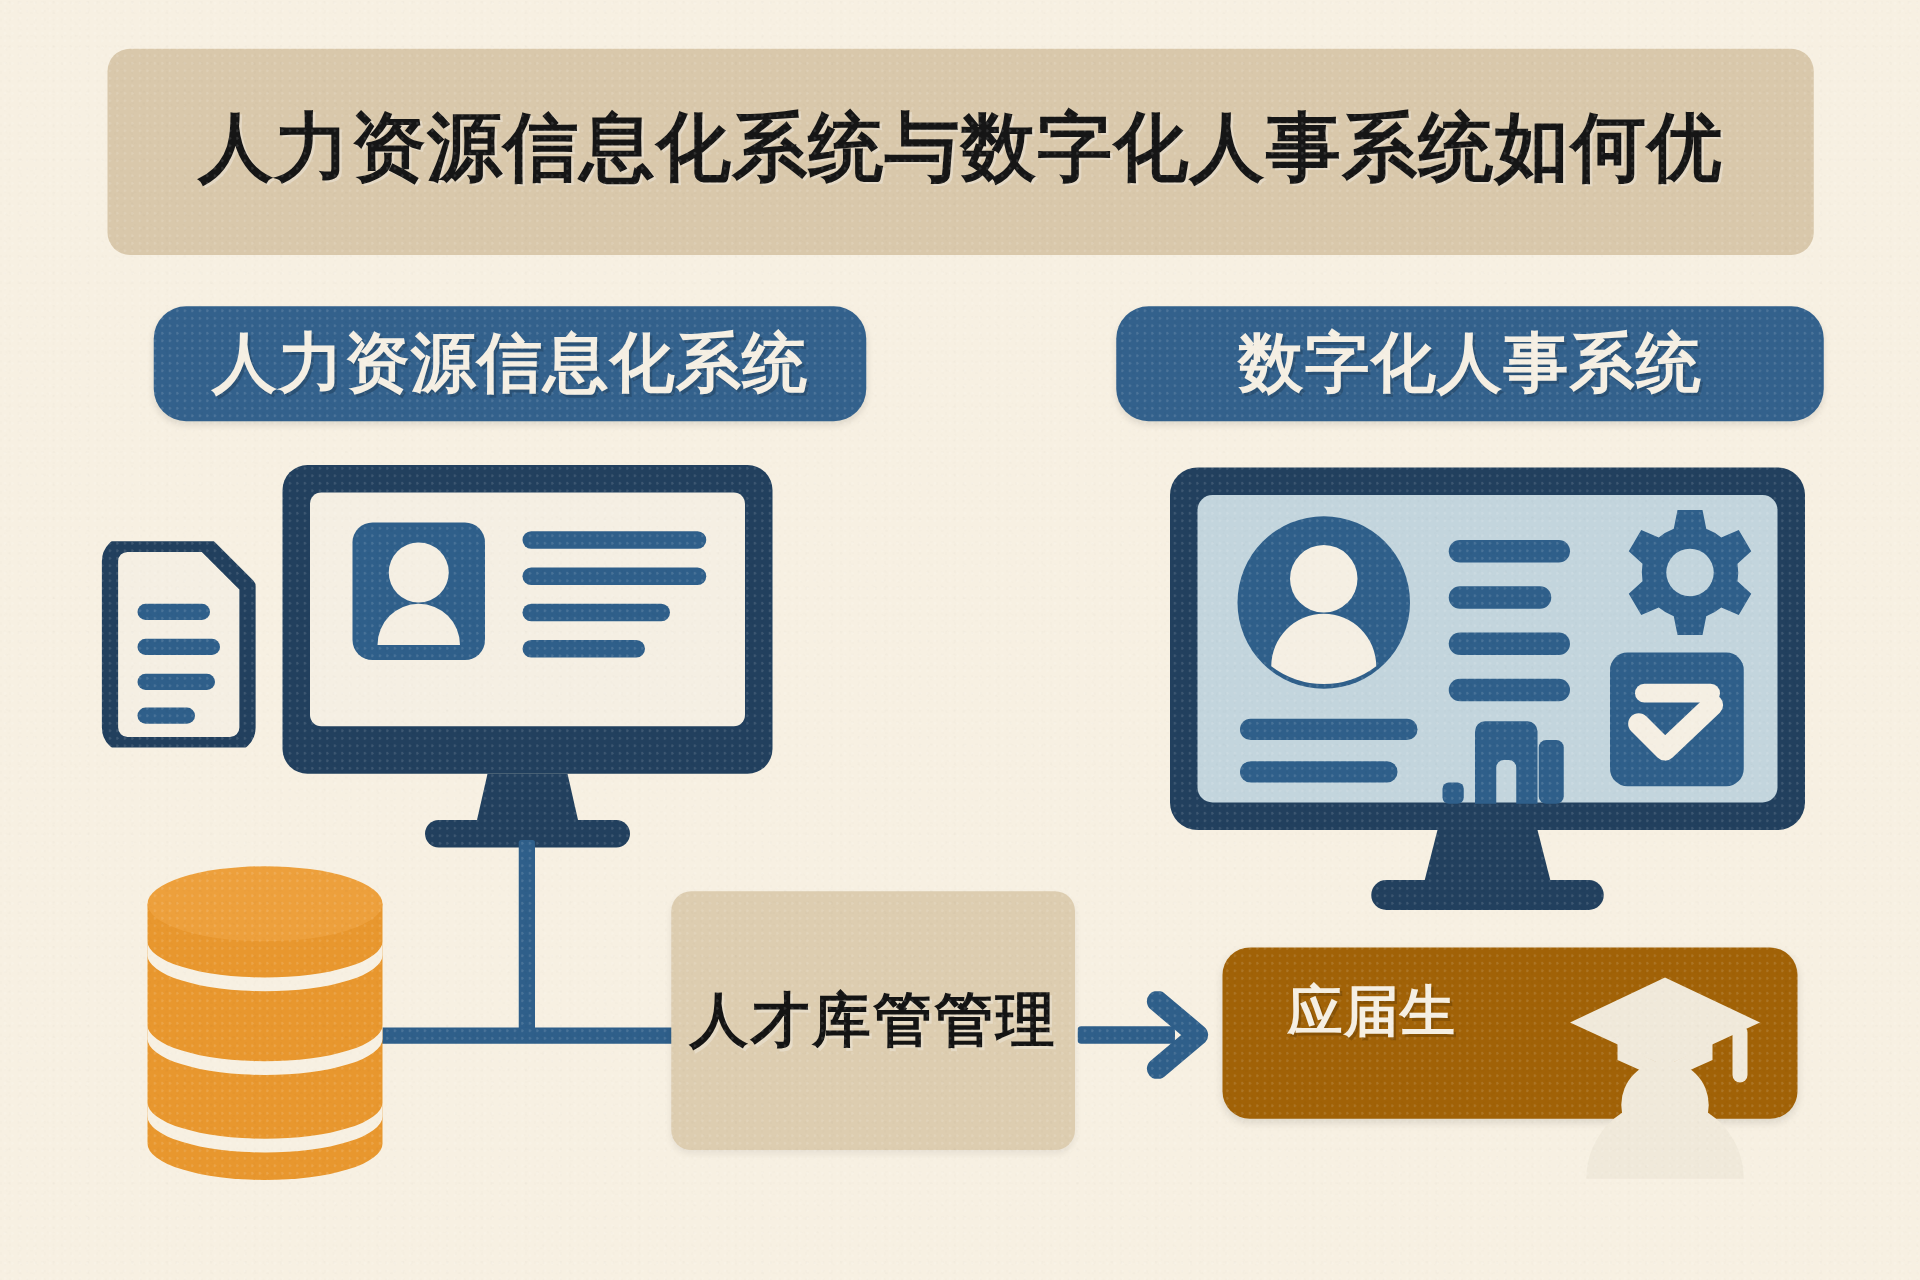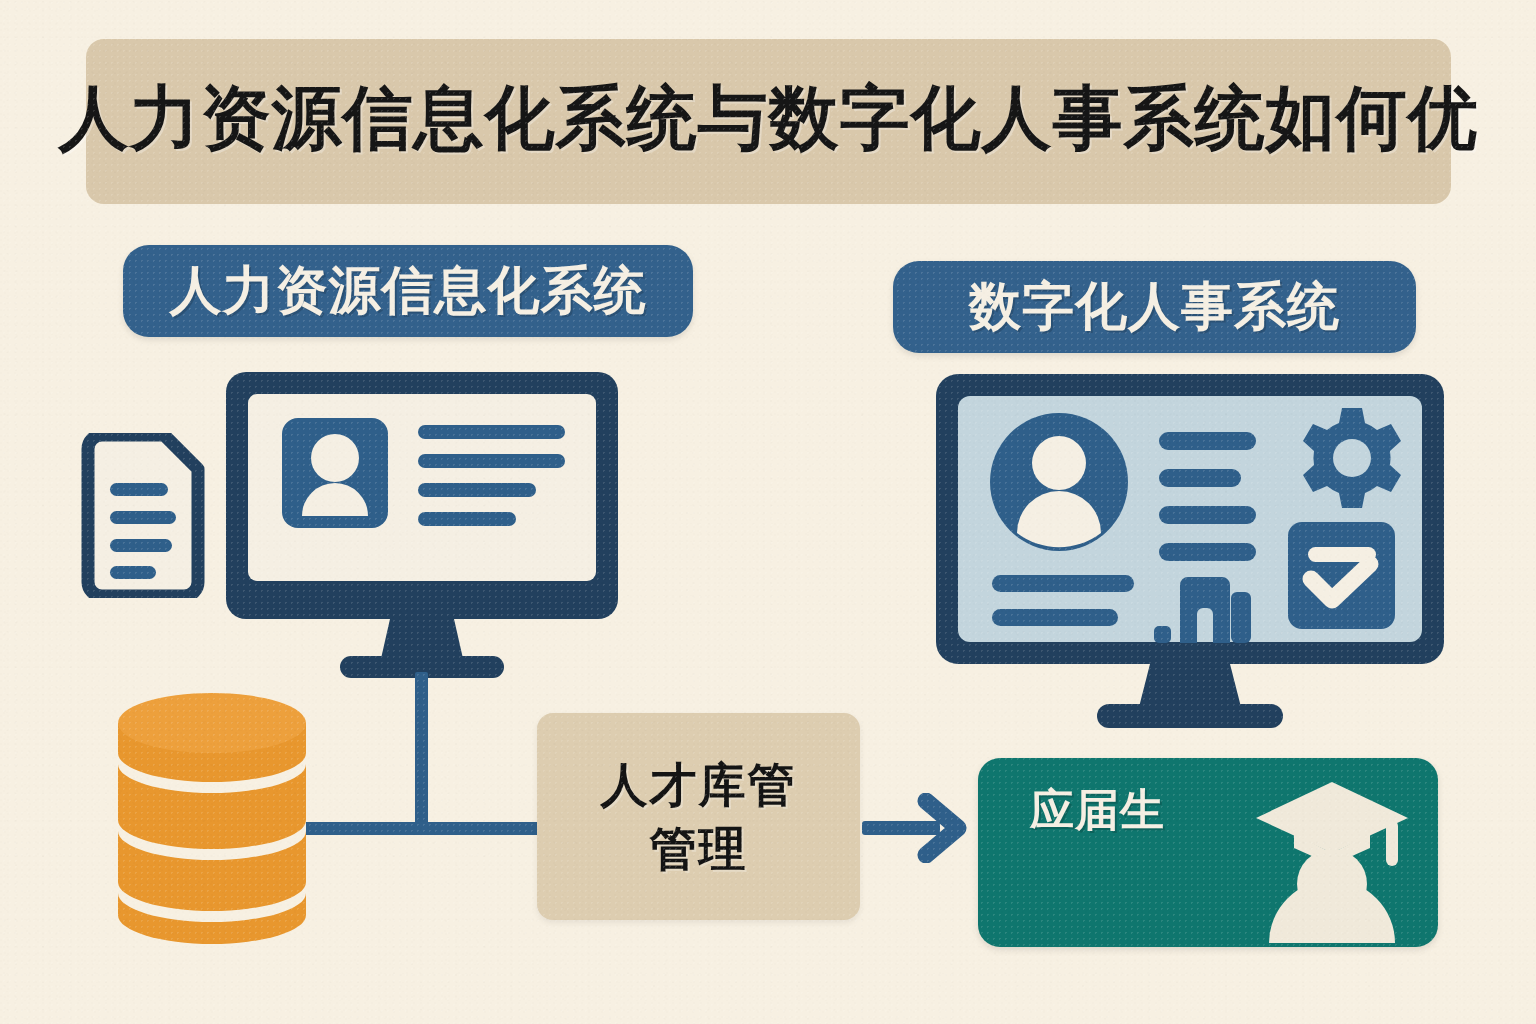--- a/index.html
+++ b/index.html
@@ -47,21 +47,21 @@
     display: flex;
     flex-direction: column;
     align-items: center;
     justify-content: center;
     box-sizing: border-box;
     padding: 4px 40px 10px;
   }
   .title-line {
     color: #161616;
     font-weight: 800;
-    font-size: 70px;
+    font-size: 60px;
     line-height: 1.14;
     letter-spacing: 1px;
     text-align: center;
     white-space: nowrap;
     text-shadow: 2px 2px 0 rgba(255,255,255,.30);
   }
 
   
   .pill {
     position: absolute;
@@ -74,21 +74,21 @@
   }
   .pill-text {
     color: #f5efe3;
     font-weight: 800;
     font-size: 52px;
     letter-spacing: 1px;
     white-space: nowrap;
     text-shadow: 2px 2px 0 rgba(0,0,0,.16);
   }
   #pill-left  { left: 123px; top: 245px; width: 570px; height: 92px; }
-  #pill-right { left: 893px; top: 245px; width: 523px; height: 92px; margin-top: 16px; }
+  #pill-right { left: 893px; top: 245px; width: 566px; height: 92px; }
 
   
   #doc-icon   { position: absolute; left: 78px;  top: 433px; }
   #monitor-l  { position: absolute; left: 222px; top: 368px; }
   #cylinder   { position: absolute; left: 112px; top: 690px; }
 
   
   .conn {
     position: absolute;
     background: #2f5f8a;
@@ -99,21 +99,21 @@
   
   #center-box {
     position: absolute;
     left: 537px;
     top: 713px;
     width: 323px;
     height: 207px;
     background: #ddcdb0;
     border-radius: 16px;
     display: flex;
-    flex-direction: column;
+    flex-direction: row;
     align-items: center;
     justify-content: center;
     box-shadow: 0 3px 6px rgba(0,0,0,.07);
   }
   .center-line {
     color: #141414;
     font-weight: 800;
     font-size: 47px;
     line-height: 1.35;
     letter-spacing: 2px;
@@ -125,22 +125,22 @@
 
   
   #monitor-r { position: absolute; left: 932px; top: 370px; }
 
   
   #badge-grad {
     position: absolute;
     left: 978px;
     top: 758px;
     width: 460px;
-    height: 189px;
-    background: #0f766e;
+    height: 137px;
+    background: #a16207;
     border-radius: 22px;
     box-shadow: 0 3px 7px rgba(0,0,0,.11);
   }
   #badge-grad .grad-text {
     position: absolute;
     left: 52px;
     top: 26px;
     display: flex;
     flex-direction: column;
     gap: 6px;

